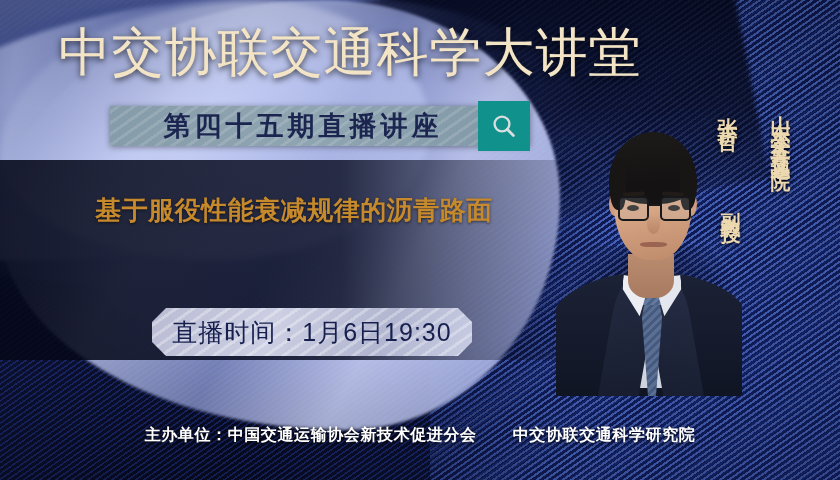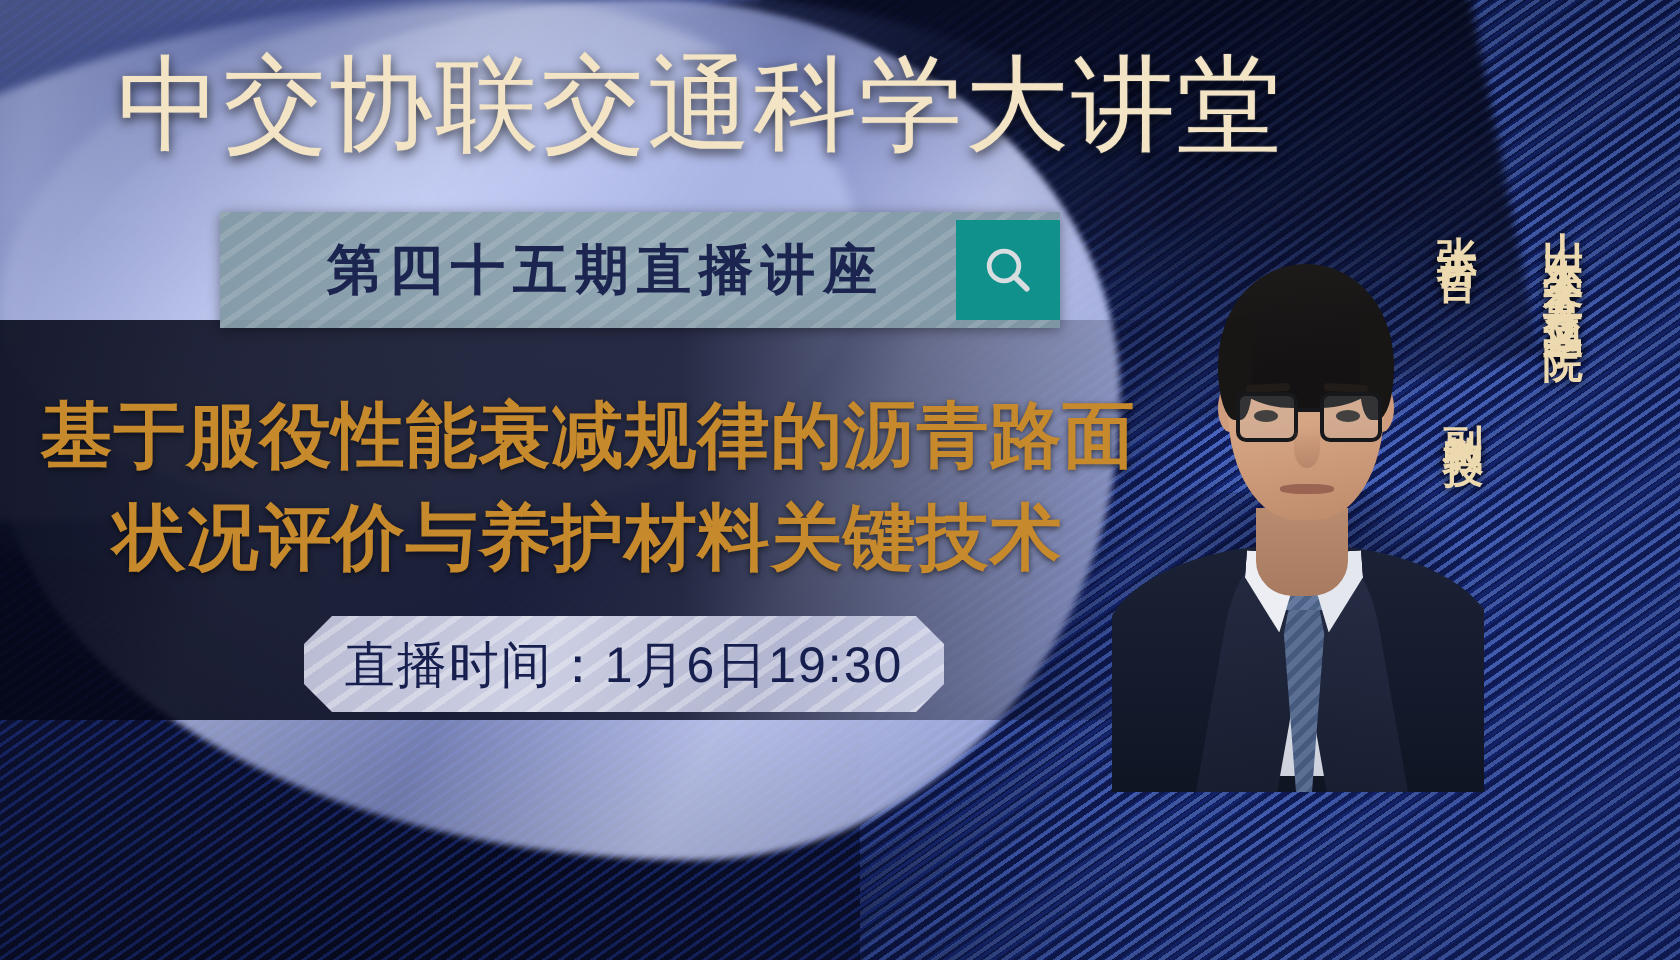--- a/index.html
+++ b/index.html
@@ -211,21 +211,21 @@
     position:absolute; left:0; top:18px; width:700px;
     text-align:center;
     font-size:52px; font-weight:normal; letter-spacing:1px;
     color:#F3E4C6;
     text-shadow:0 2px 6px rgba(0,0,0,0.75), 0 0 1px rgba(255,255,255,0.4);
     white-space:nowrap;
   }
 
   
   #subtitle-bar {
-    position:absolute; left:110px; top:106px; width:420px; height:58px;
+    position:absolute; left:110px; top:106px; width:420px; height:40px;
     background:linear-gradient(100deg, rgba(131,154,167,0.96) 0%, rgba(142,164,175,0.96) 50%, rgba(126,150,164,0.96) 100%);
     display:flex; align-items:center;
     box-shadow:0 1px 6px rgba(0,0,0,0.4);
   }
   #subtitle-bar::before{
     content:""; position:absolute; inset:0;
     background-image:repeating-linear-gradient(-35deg, rgba(255,255,255,0.0) 0 6px, rgba(255,255,255,0.13) 6px 9px);
     pointer-events:none;
   }
   #subtitle-text {
@@ -239,21 +239,21 @@
     background:#10918C;
     display:flex; align-items:center; justify-content:center;
     position:relative; z-index:2;
   }
   #search-box svg { display:block; }
 
   
   #topic {
     position:absolute; left:18px; top:192px; width:552px;
     text-align:center;
-    font-size:36px; font-weight:bold; line-height:1.42;
+    font-size:26px; font-weight:bold; line-height:1.42;
     color:#C68A2C;
     letter-spacing:0.5px;
     text-shadow:0 1px 3px rgba(0,0,0,0.6);
   }
   #topic .l2 { display:block; }
 
   
   #time-pill {
     position:absolute; left:152px; top:308px; width:320px; height:48px;
     background:linear-gradient(115deg, rgba(196,199,222,0.93) 0%, rgba(214,217,236,0.95) 38%, rgba(186,190,216,0.93) 72%, rgba(206,210,232,0.94) 100%);
@@ -356,25 +356,29 @@
         <svg width="28" height="28" viewBox="0 0 28 28" aria-hidden="true">
           <circle cx="12" cy="12" r="7.4" fill="none" stroke="#d8dde0" stroke-width="2.4"></circle>
           <line x1="17.2" y1="17.2" x2="23.4" y2="23.4" stroke="#d8dde0" stroke-width="2.8" stroke-linecap="round"></line>
         </svg>
       </span>
     </div>
   </div>
 
   <div id="topic">
     <span class="l1">基于服役性能衰减规律的沥青路面</span>
-    <span class="l2">状况评价与养护材料关键技术</span>
   </div>
 
   <div id="time-pill">
     <span id="time-text">直播时间：1月6日19:30</span>
   </div>
 
   <div class="vtext" id="speaker-name-block">张吉哲</div>
   <div class="vtext" id="speaker-role-block">副教授</div>
   <div class="vtext" id="speaker-org">山东大学齐鲁交通学院</div>
 
+  <div id="footer">
+    <span>主办单位：中国交通运输协会新技术促进分会</span>
+    <span class="gap"></span>
+    <span>中交协联交通科学研究院</span>
+  </div>
 
 </div>
 
 </body></html>

